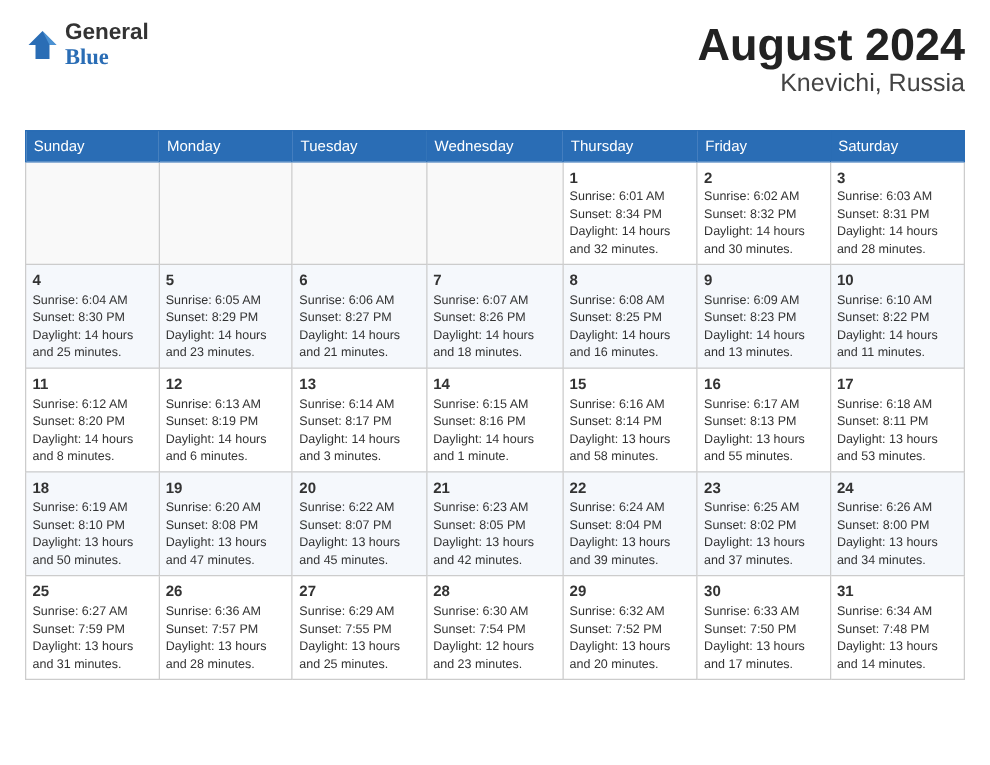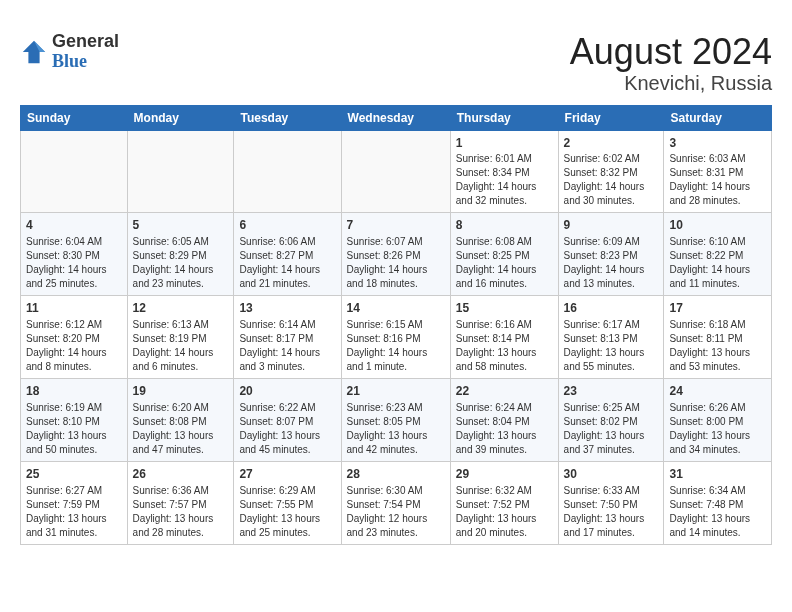--- a/index.html
+++ b/index.html
@@ -6,23 +6,24 @@
     body {
       font-family: Arial, sans-serif;
       background: #fff;
       width: 792px;
       height: 612px;
       overflow: hidden;
     }
     .page {
       width: 792px;
       height: 451px;
-      padding: 32px 20px 10px 20px;
+      padding: 16px 20px 10px 20px;
       display: flex;
       flex-direction: column;
+      gap: 15px;
     }
     .header {
       display: flex;
       justify-content: space-between;
       align-items: flex-start;
       margin-bottom: 10px;
     }
     .logo {
       display: flex;
       align-items: center;
@@ -37,41 +38,41 @@
     .logo-blue { color: #2a6db5; font-family: Liberation Serif, serif; }
     .logo-icon {
       width: 28px;
       height: 28px;
     }
     .title-block {
       text-align: right;
     }
     .month-year {
       font-size: 36px;
-      font-weight: normal;
+      font-weight: bold;
       color: #222;
       line-height: 1.1;
     }
     .location {
       font-size: 20px;
       color: #444;
     }
     .calendar {
       flex: 1;
       border-collapse: collapse;
       width: 100%;
       font-size: 10px;
     }
     .calendar th {
       background-color: #2a6db5;
       color: #fff;
       padding: 5px 6px;
       text-align: left;
       font-size: 12px;
-      font-weight: bold;
+      font-weight: normal;
       border: 1px solid #2a6db5;
     }
     .calendar td {
       border: 1px solid #ccc;
       vertical-align: top;
       padding: 4px 5px;
       width: 113px;
       background: #fff;
       color: #333;
       line-height: 1.4;

